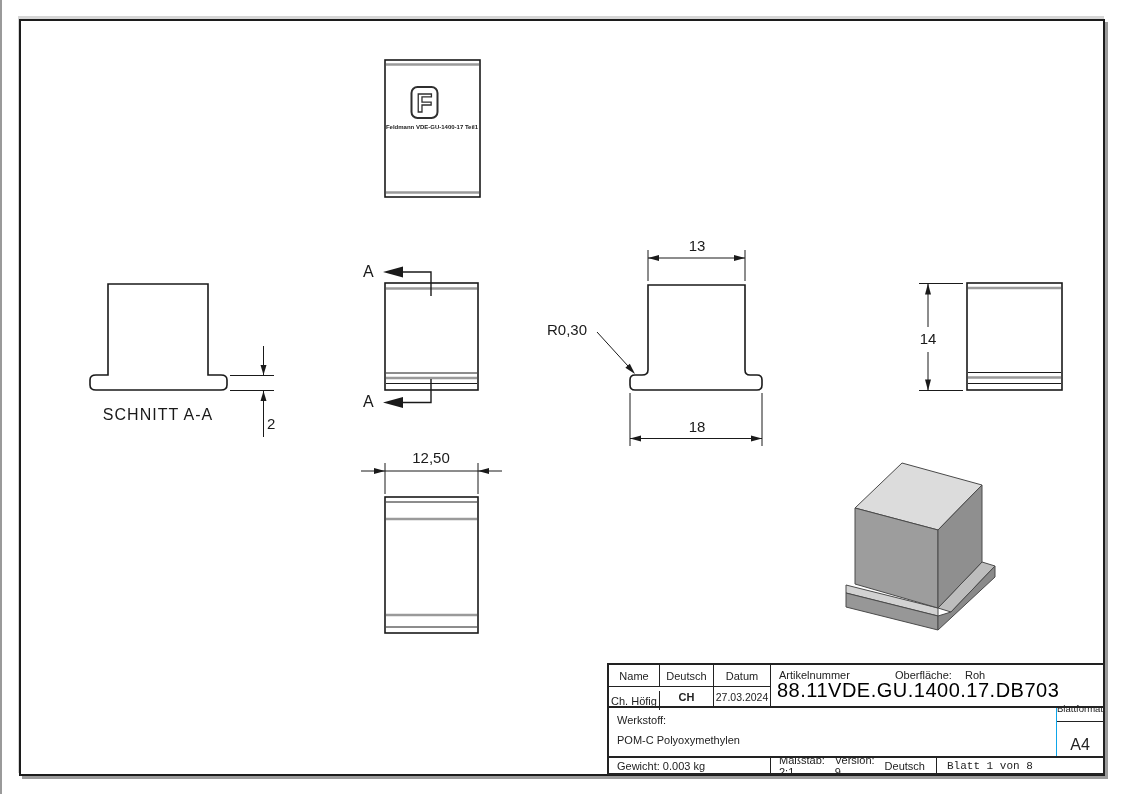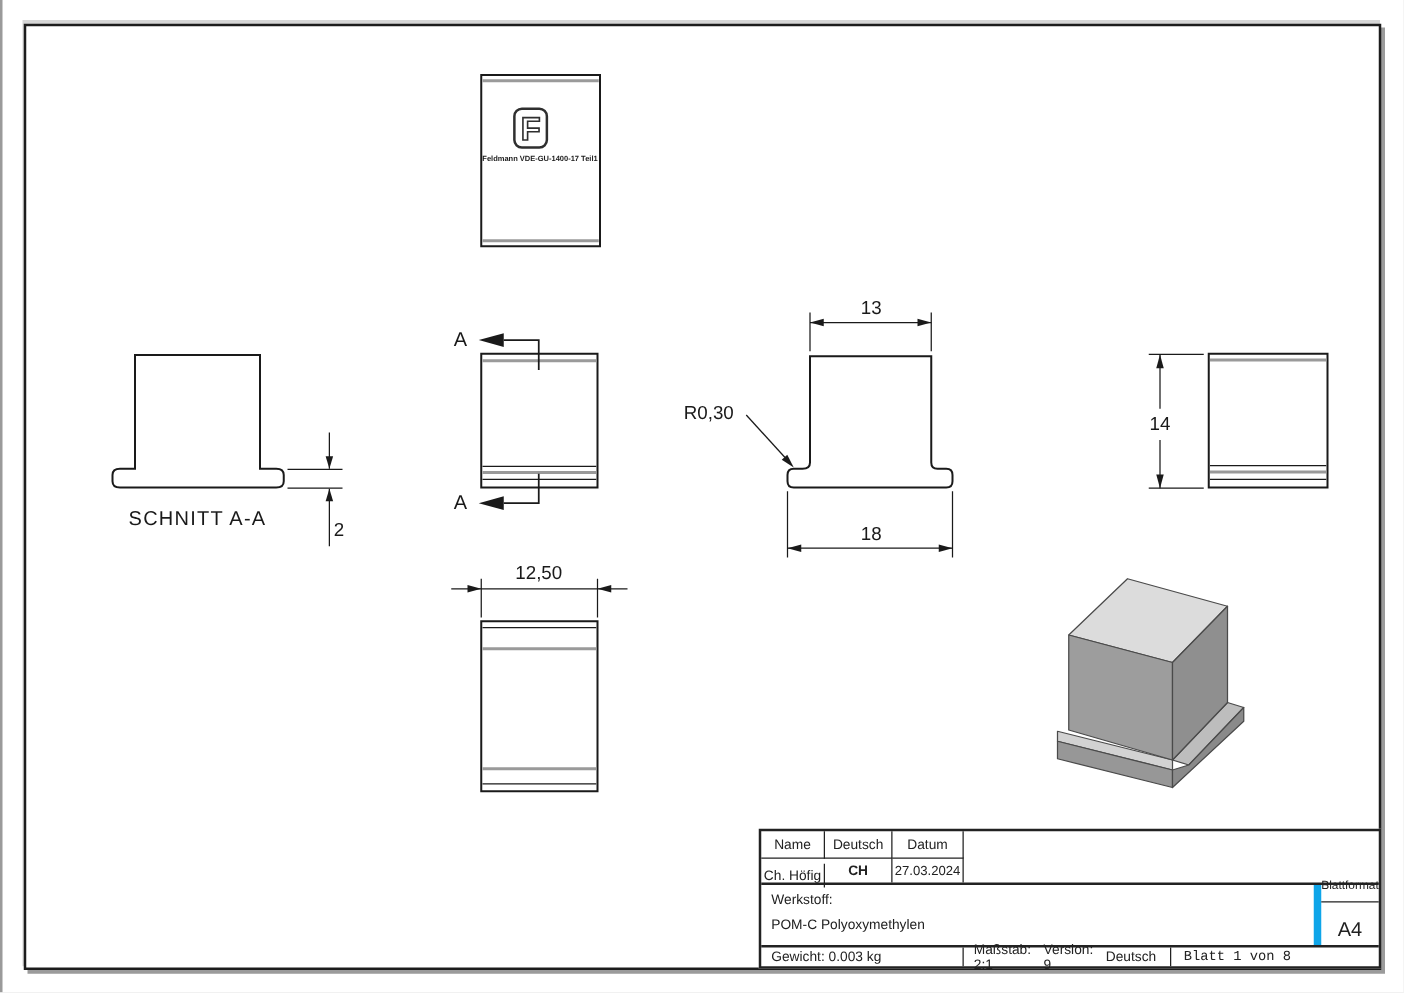--- a/index.html
+++ b/index.html
@@ -21,21 +21,21 @@
       border:2px solid #222;box-sizing:border-box;background:#fff;color:#222;}
   .tb .cell{position:absolute;box-sizing:border-box;display:flex;align-items:center;
             justify-content:center;font-size:11px;}
   .tb .bR{border-right:1px solid #222;}
   .tb .bB{border-bottom:1px solid #222;}
   .tb .hline{position:absolute;left:0;width:494px;height:2px;background:#222;}
   .tb .left{justify-content:flex-start;}
   .artcell{position:absolute;left:162px;top:0;width:332px;height:41px;}
   .artcell .small{position:absolute;font-size:11px;color:#222;}
   .artnum{position:absolute;left:6px;top:14px;font-size:20px;letter-spacing:0.5px;color:#000;white-space:nowrap;}
-  .werk{position:absolute;left:0;top:43px;width:448px;height:48px;border-right:6px solid #0ea5e9;
+  .werk{position:absolute;left:0;top:43px;width:448px;height:48px;border-right:1px solid #0ea5e9;
         box-sizing:border-box;font-size:11px;}
   .werk div{position:absolute;left:8px;white-space:nowrap;}
 </style>
 </head>
 <body>
 
 <div class="page">
   <div class="edge-left"></div>
   <div class="frame"></div>
 
@@ -163,20 +163,26 @@
   <div class="tb">
 
     <div class="cell bR bB" style="left:0;top:0;width:51px;height:22px;text-align:right;">Name</div>
     <div class="cell bR bB" style="left:51px;top:0;width:54px;height:22px;">Deutsch</div>
     <div class="cell bR bB" style="left:105px;top:0;width:57px;height:22px;">Datum</div>
 
     <div class="cell bR" style="left:0;top:10px;width:51px;height:19px;margin-top:16px;">Ch. Höfig</div>
     <div class="cell bR" style="left:51px;top:22px;width:54px;height:19px;font-weight:bold;">CH</div>
     <div class="cell bR" style="left:105px;top:22px;width:57px;height:19px;font-size:10.5px;">27.03.2024</div>
 
+    <div class="artcell">
+      <div class="small" style="left:8px;top:4px;">Artikelnummer</div>
+      <div class="small" style="left:124px;top:4px;">Oberfläche:</div>
+      <div class="small" style="left:194px;top:4px;">Roh</div>
+      <div class="artnum">88.11VDE.GU.1400.17.DB703</div>
+    </div>
     <div class="hline" style="top:41px;"></div>
 
     <div class="werk">
       <div style="top:6px;">Werkstoff:</div>
       <div style="top:26px;">POM-C Polyoxymethylen</div>
     </div>
     <div class="cell bB" style="left:448px;top:31px;width:46px;height:26px;font-size:9.5px;">Blattformat</div>
     <div class="cell" style="left:448px;top:69px;width:46px;height:22px;font-size:16px;">A4</div>
     <div class="hline" style="top:91px;"></div>
 

